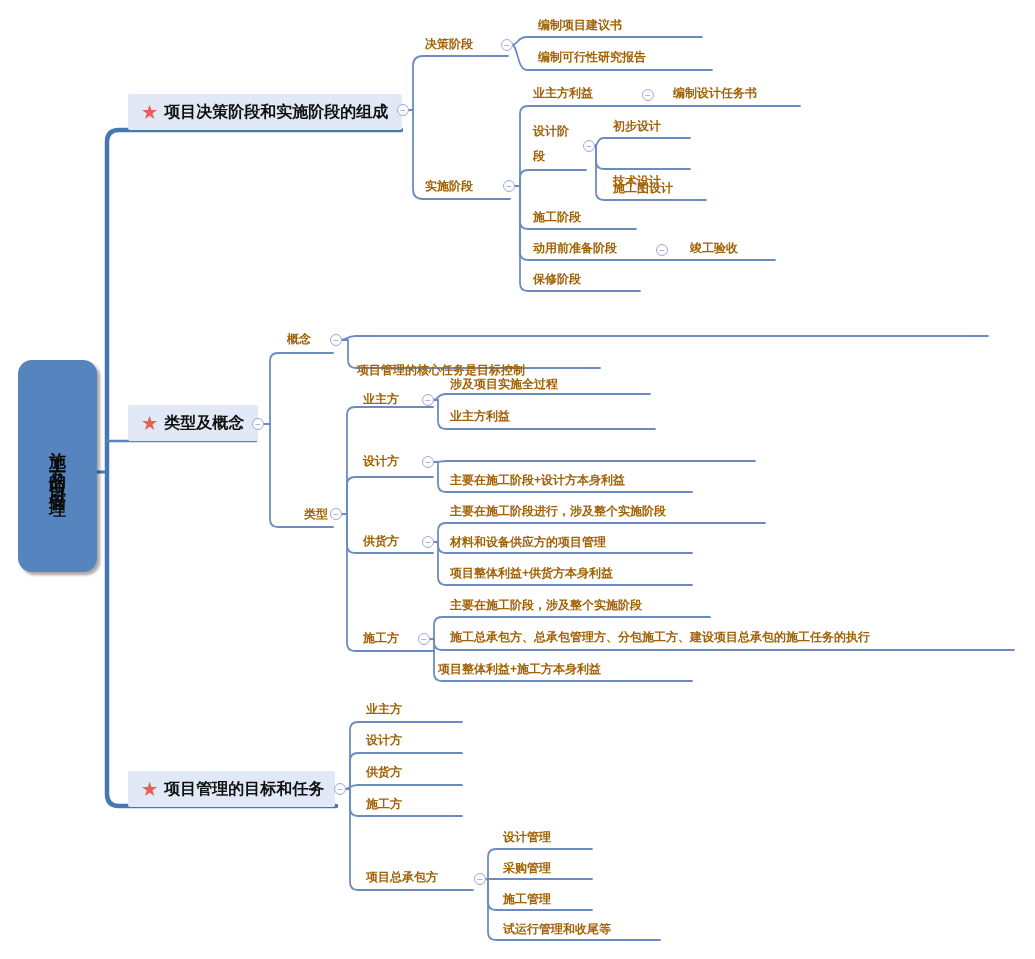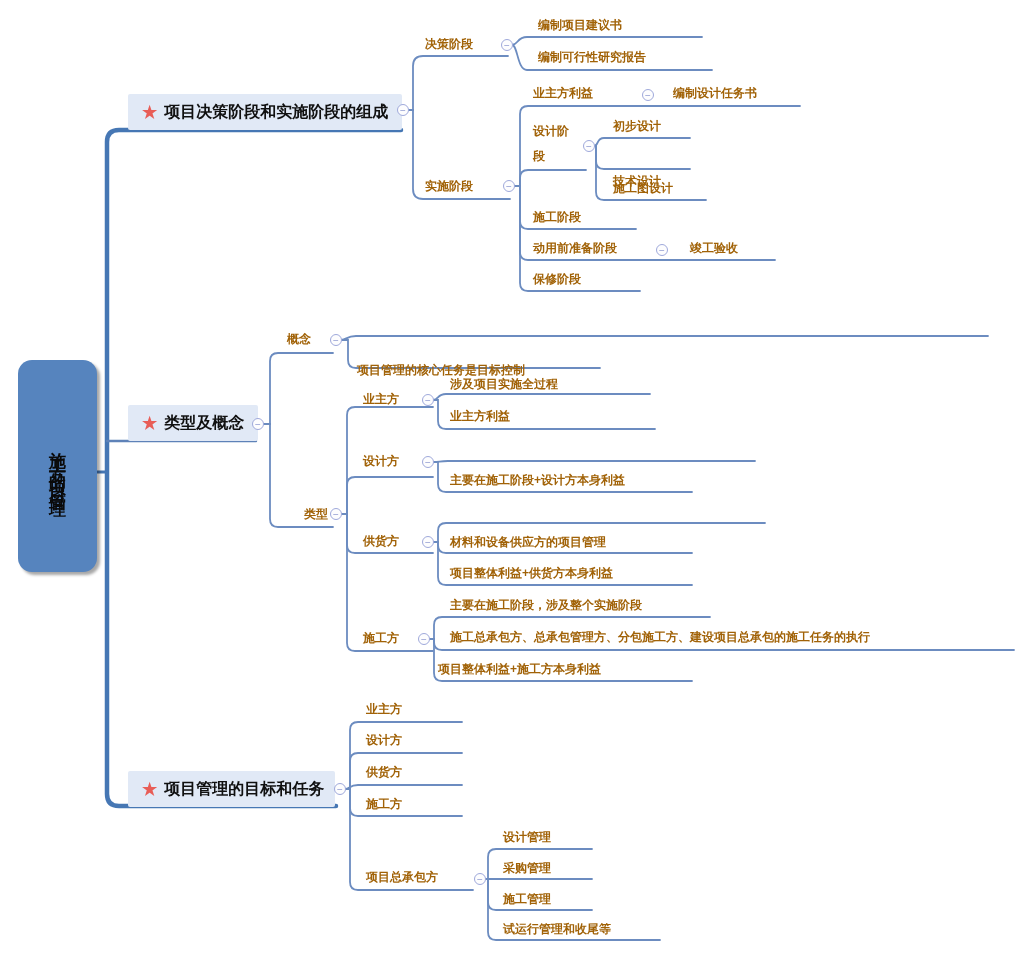--- a/index.html
+++ b/index.html
@@ -126,20 +126,21 @@
 
   <div class="node" style="left:287px;top:331px;">概念</div>
   <div class="node" style="left:357px;top:347px;margin-top:15px;">项目管理的核心任务是目标控制</div>
   <div class="node" style="left:304px;top:506px;">类型</div>
   <div class="node" style="left:363px;top:391px;">业主方</div>
   <div class="node" style="left:450px;top:376px;">涉及项目实施全过程</div>
   <div class="node" style="left:450px;top:408px;">业主方利益</div>
   <div class="node" style="left:363px;top:453px;">设计方</div>
   <div class="node" style="left:450px;top:472px;">主要在施工阶段+设计方本身利益</div>
   <div class="node" style="left:363px;top:533px;">供货方</div>
+  <div class="node" style="left:450px;top:503px;">主要在施工阶段进行，涉及整个实施阶段</div>
   <div class="node" style="left:450px;top:534px;">材料和设备供应方的项目管理</div>
   <div class="node" style="left:450px;top:565px;">项目整体利益+供货方本身利益</div>
   <div class="node" style="left:363px;top:630px;">施工方</div>
   <div class="node" style="left:450px;top:629px;">施工总承包方、总承包管理方、分包施工方、建设项目总承包的施工任务的执行</div>
   <div class="node" style="left:450px;top:597px;">主要在施工阶段，涉及整个实施阶段</div>
   <div class="node" style="left:438px;top:661px;">项目整体利益+施工方本身利益</div>
 
   <div class="node" style="left:366px;top:701px;">业主方</div>
   <div class="node" style="left:366px;top:732px;">设计方</div>
   <div class="node" style="left:366px;top:764px;">供货方</div>

